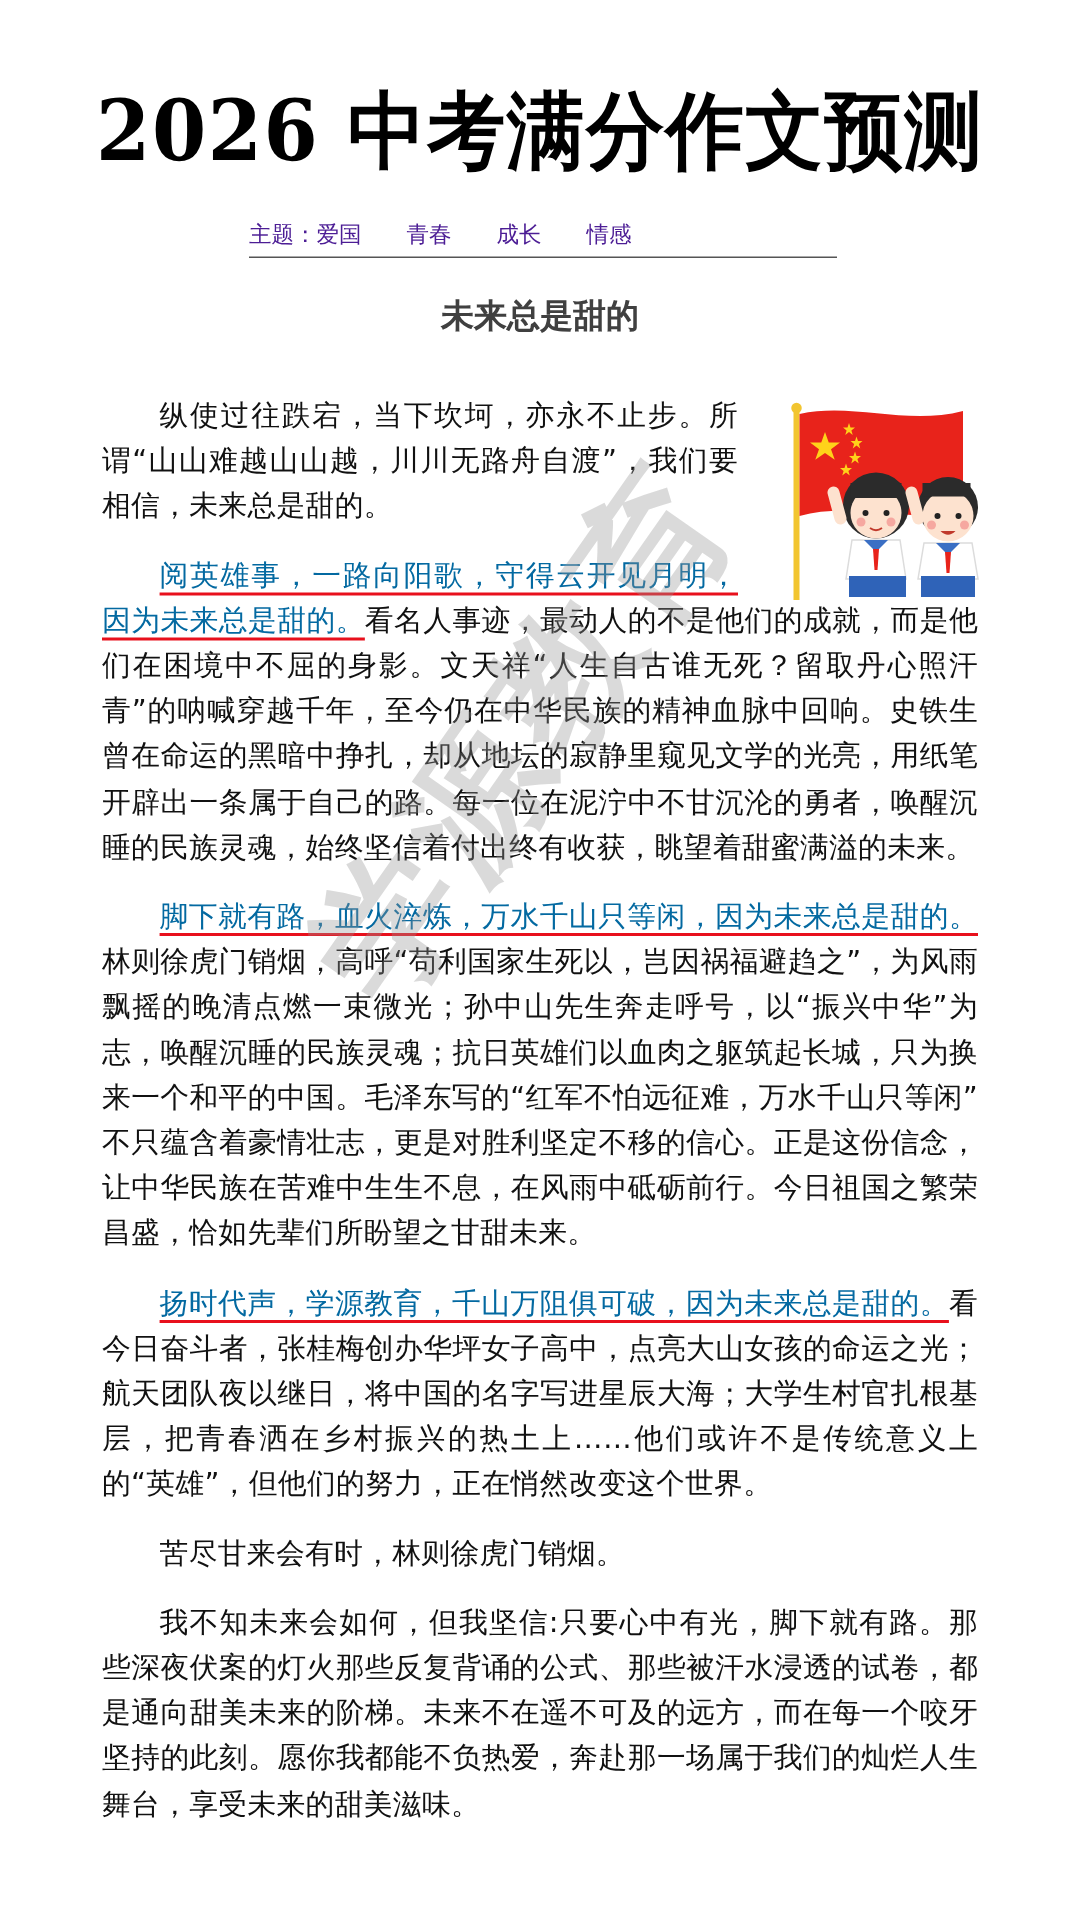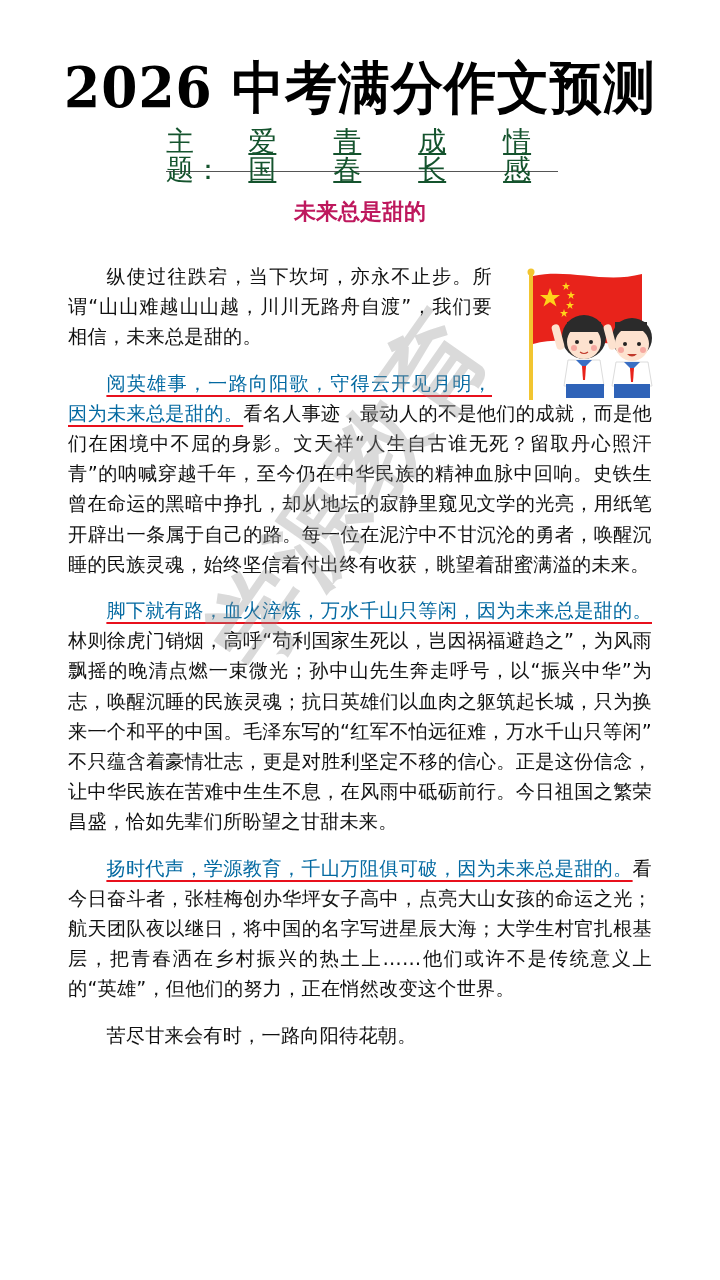--- a/index.html
+++ b/index.html
@@ -31,37 +31,37 @@
     }
     .topics {
       position: absolute;
       left: 166px;
       top: 141px;
       width: 392px;
       height: 30px;
       border-bottom: 1.5px solid #555555;
       display: flex;
       align-items: center;
-      font-size: 28px;
+      font-size: 15px;
       line-height: 28px;
-      color: #14532d;
+      color: #4c1d95;
     }
     .topics .lbl { margin-right: 0; }
-    .topics .tp { margin-right: 30px; text-decoration: underline; }
+    .topics .tp { margin-right: 30px; }
     .topics .tp:last-child { margin-right: 0; }
     .essay-title {
       position: absolute;
       left: 0;
       top: 194px;
       width: 720px;
       text-align: center;
       font-weight: bold;
       font-size: 22px;
       line-height: 36px;
-      color: #be185d;
+      color: #404040;
     }
     .essay {
       position: absolute;
       left: 52px;
       top: 246px;
       width: 616px;
       font-size: 19.2px;
       line-height: 30.2px;
       letter-spacing: 0.2px;
       text-align: justify;
@@ -165,16 +165,17 @@
     <rect x="100" y="122" width="36" height="14" fill="#2f63b8"></rect>
   </svg>
 </div>
 
 <div class="essay">
   <div class="float-space"></div>
   <p><span>纵使过往跌宕，当下坎坷，亦永不止步。所谓“山山难越山山越，川川无路舟自渡”，我们要相信，未来总是甜的。</span></p>
   <p><span class="hl">阅英雄事，一路向阳歌，守得云开见月明，因为未来总是甜的。</span><span>看名人事迹，最动人的不是他们的成就，而是他们在困境中不屈的身影。文天祥“人生自古谁无死？留取丹心照汗青”的呐喊穿越千年，至今仍在中华民族的精神血脉中回响。史铁生曾在命运的黑暗中挣扎，却从地坛的寂静里窥见文学的光亮，用纸笔开辟出一条属于自己的路。每一位在泥泞中不甘沉沦的勇者，唤醒沉睡的民族灵魂，始终坚信着付出终有收获，眺望着甜蜜满溢的未来。</span></p>
   <p><span class="hl">脚下就有路，血火淬炼，万水千山只等闲，因为未来总是甜的。</span><span>林则徐虎门销烟，高呼“苟利国家生死以，岂因祸福避趋之”，为风雨飘摇的晚清点燃一束微光；孙中山先生奔走呼号，以“振兴中华”为志，唤醒沉睡的民族灵魂；抗日英雄们以血肉之躯筑起长城，只为换来一个和平的中国。毛泽东写的“红军不怕远征难，万水千山只等闲” 不只蕴含着豪情壮志，更是对胜利坚定不移的信心。正是这份信念，让中华民族在苦难中生生不息，在风雨中砥砺前行。今日祖国之繁荣昌盛，恰如先辈们所盼望之甘甜未来。</span></p>
   <p><span class="hl">扬时代声，学源教育，千山万阻俱可破，因为未来总是甜的。</span><span>看今日奋斗者，张桂梅创办华坪女子高中，点亮大山女孩的命运之光；航天团队夜以继日，将中国的名字写进星辰大海；大学生村官扎根基层，把青春洒在乡村振兴的热土上……他们或许不是传统意义上的“英雄”，但他们的努力，正在悄然改变这个世界。</span></p>
-  <p><span>苦尽甘来会有时，一路向阳待花朝。</span></p>
+  <p><span>苦尽甘来会有时，林则徐虎门销烟。</span></p>
+  <p><span>我不知未来会如何，但我坚信:只要心中有光，脚下就有路。那些深夜伏案的灯火那些反复背诵的公式、那些被汗水浸透的试卷，都是通向甜美未来的阶梯。未来不在遥不可及的远方，而在每一个咬牙坚持的此刻。愿你我都能不负热爱，奔赴那一场属于我们的灿烂人生舞台，享受未来的甜美滋味。</span></p>
 </div>
 
 <div class="watermark">学源教育</div>
 
 </body></html>

